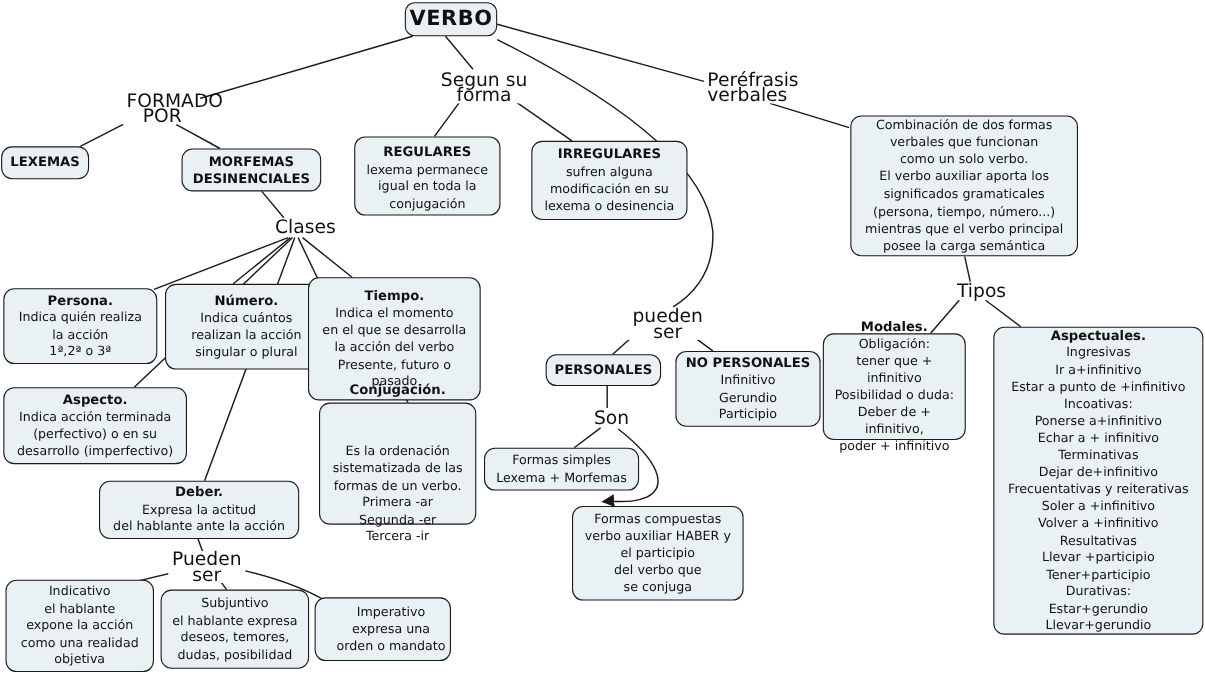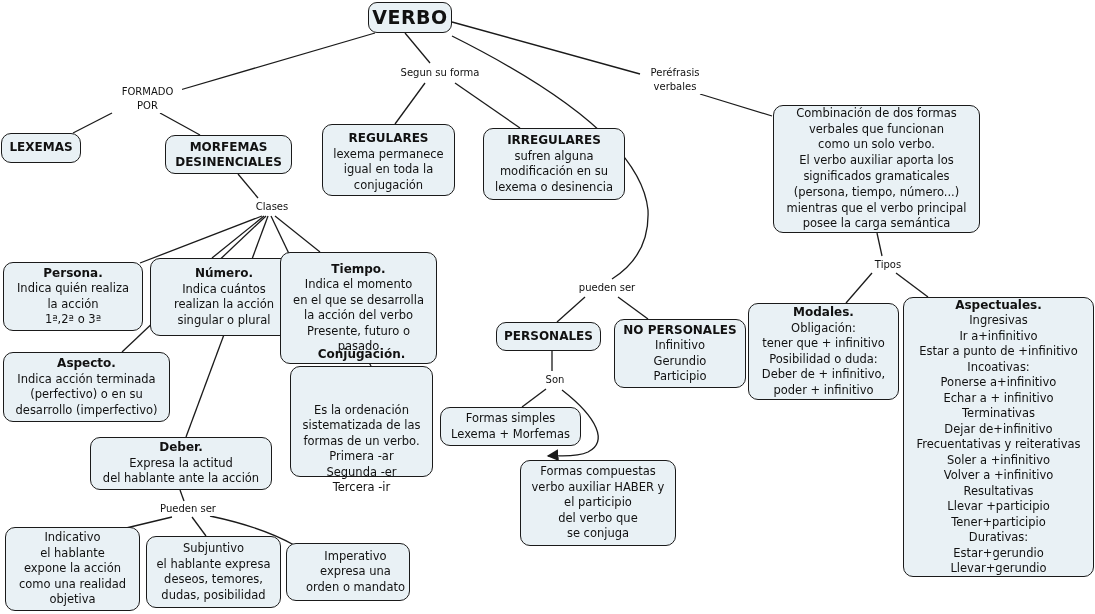--- a/index.html
+++ b/index.html
@@ -12,21 +12,21 @@
     position:absolute;box-sizing:border-box;
     background:#e9f1f5;border:1.5px solid #1a1a1a;border-radius:10px;
     display:flex;flex-direction:column;justify-content:center;align-items:center;
     text-align:center;font-size:11.5px;line-height:15.5px;padding:2px 4px;
     white-space:pre-line;
   }
   .node .t{font-weight:bold;font-size:12px;white-space:pre-line;}
   .node .b{white-space:pre-line;}
   .root{font-weight:bold;font-size:19px;letter-spacing:.5px;border-radius:9px;}
   .lbl{
-    position:absolute;text-align:center;font-size:10px;line-height:14px;
+    position:absolute;text-align:center;font-size:17px;line-height:14px;
     white-space:pre-line;background:#ffffff;padding:0 2px;
   }
 </style>
 </head>
 <body>
 
 <div id="canvas">
 
   <svg id="edges" viewBox="0 0 1095 614" xmlns="http://www.w3.org/2000/svg">
     <defs>
@@ -195,21 +195,21 @@
 Lexema + Morfemas</div>
   </div>
   <div class="node" style="left:520px;top:460px;width:156px;height:86px;">
     <div class="b">Formas compuestas
 verbo auxiliar HABER y
 el participio
 del verbo que
 se conjuga</div>
   </div>
 
-  <div class="node" style="left:748px;top:303px;width:151px;height:97px;">
+  <div class="node" style="left:748px;top:303px;width:130px;height:97px;">
     <div class="t">Modales.</div>
     <div class="b">Obligación:
 tener que + infinitivo
 Posibilidad o duda:
 Deber de + infinitivo,
 poder + infinitivo</div>
   </div>
   <div class="node" style="left:903px;top:297px;width:191px;height:280px;">
     <div class="t">Aspectuales.</div>
     <div class="b">Ingresivas

